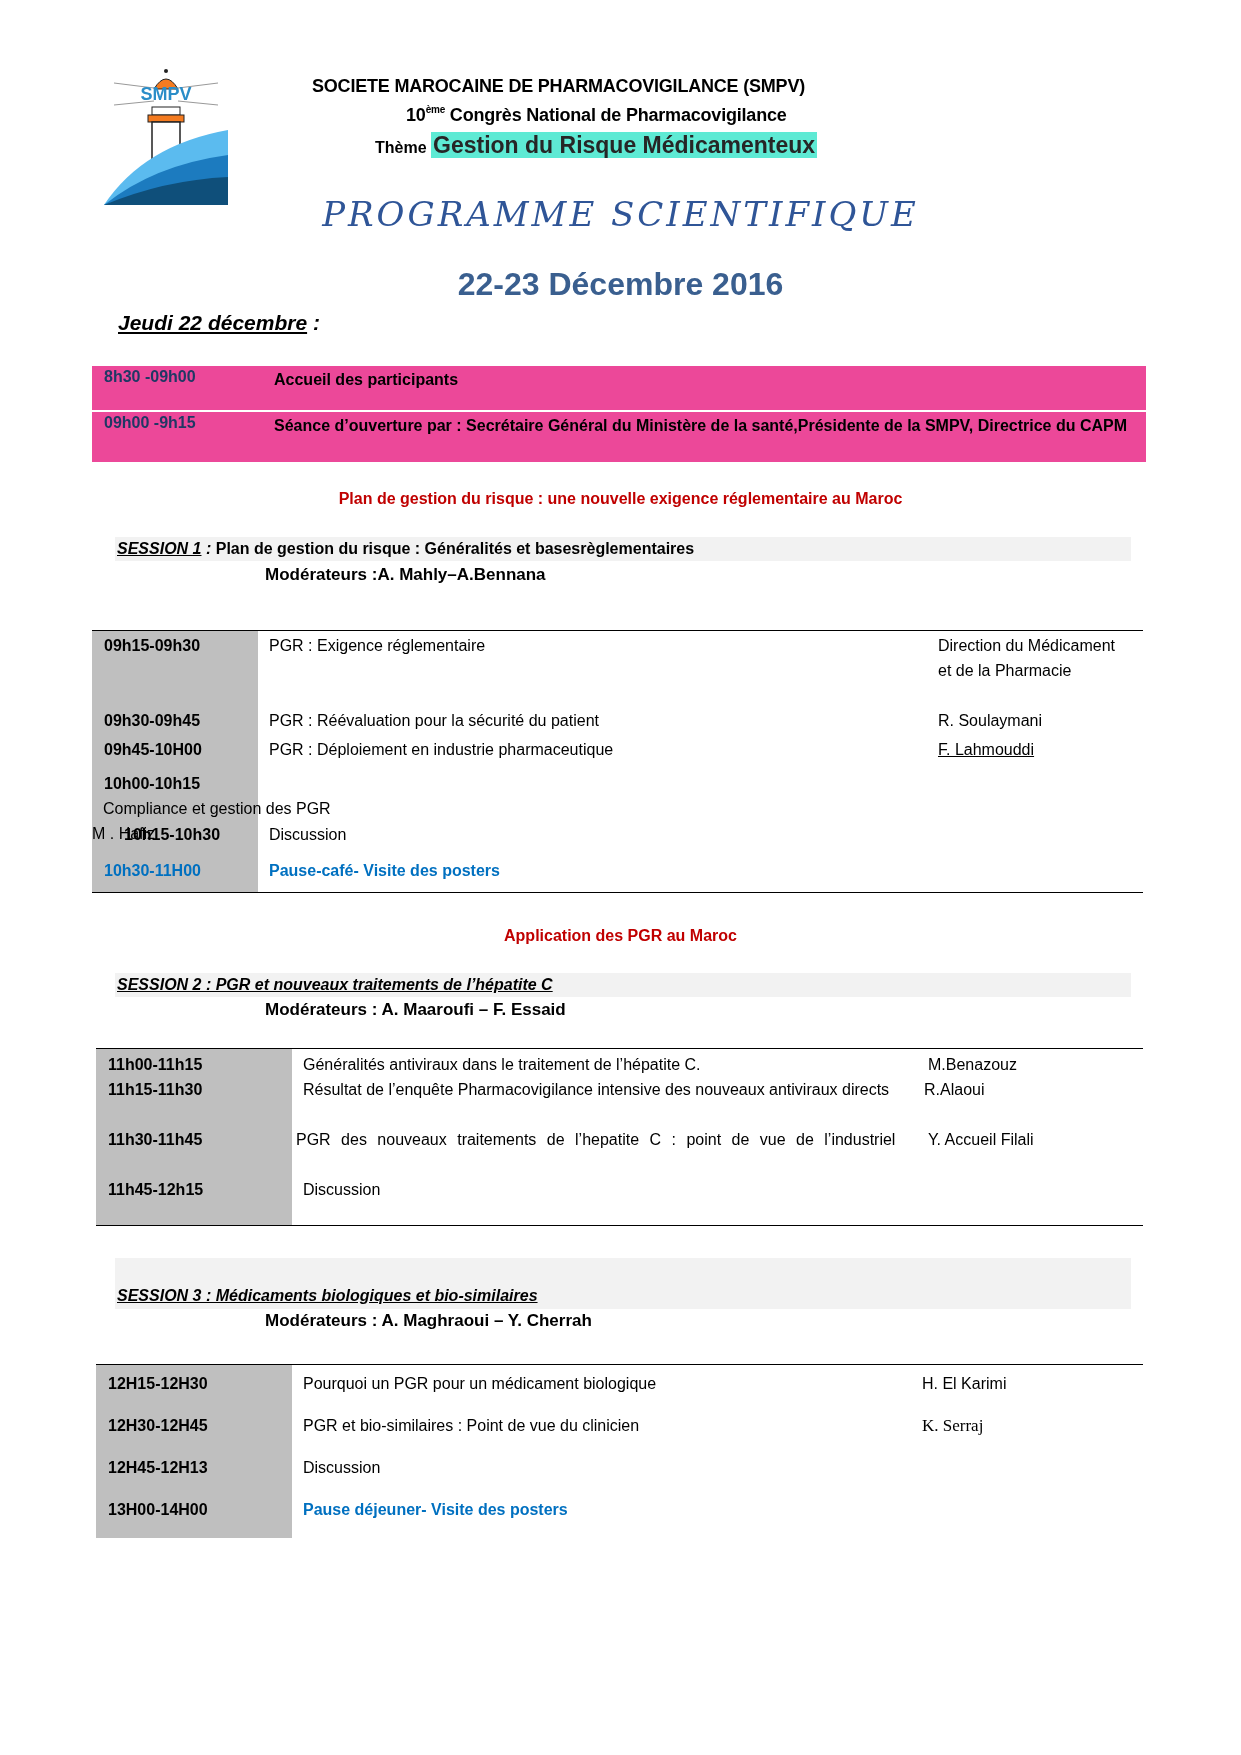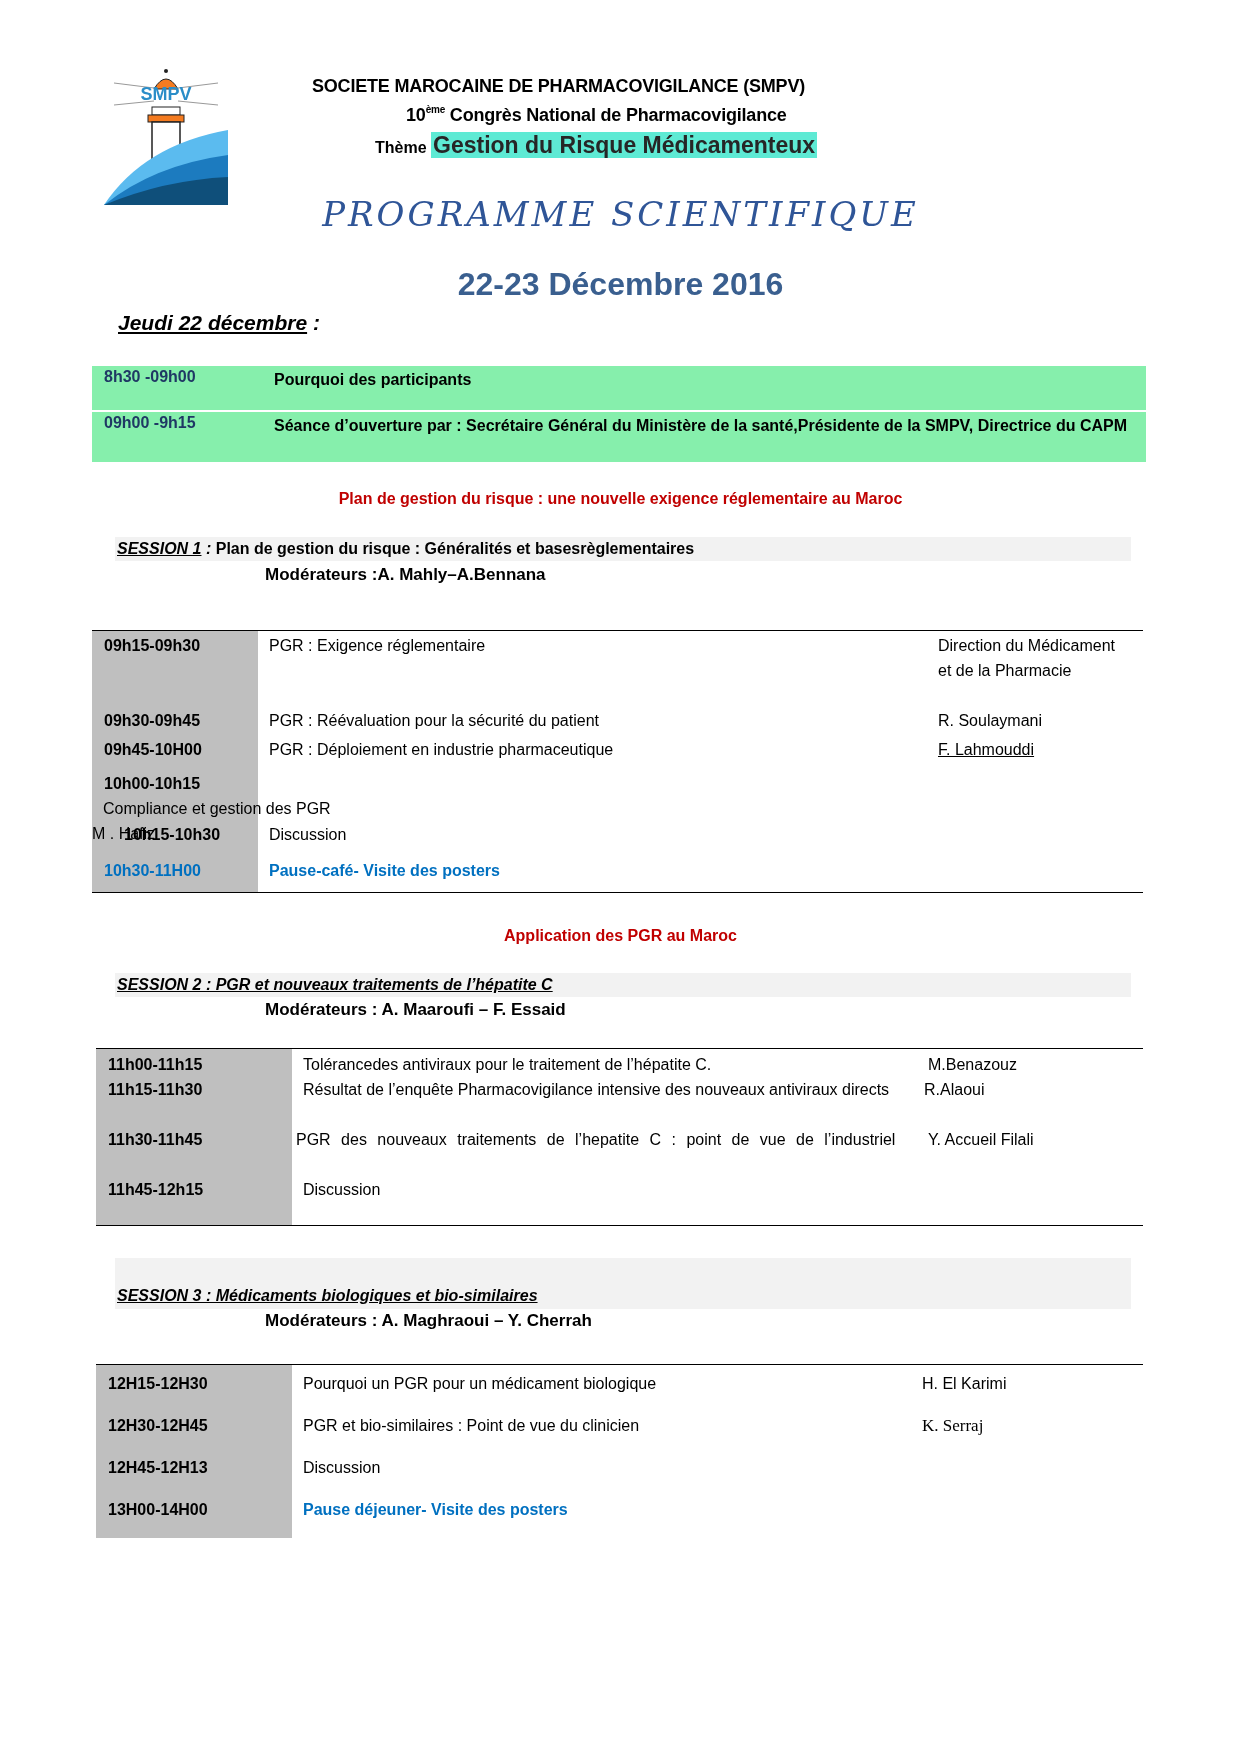--- a/index.html
+++ b/index.html
@@ -17,21 +17,21 @@
     .theme-line .theme-title { background: #5eead4; font-size: 23px; font-weight: bold; color: #262626; padding: 0 2px; }
 
     .prog-title { left: 0; width: 1241px; top: 194px; text-align: center; font-family: "DejaVu Serif", serif; font-style: italic; font-size: 34px; color: #2f5597; letter-spacing: 3px; }
     .dates { left: 0; width: 1241px; top: 266px; text-align: center; font-size: 32px; font-weight: bold; color: #3a5f8f; }
 
     .day-heading { left: 118px; top: 311px; font-size: 21px; font-weight: bold; font-style: italic; }
     .day-heading .u { text-decoration: underline; }
 
     
     .open-table { left: 92px; top: 366px; width: 1054px; }
-    .open-row { background: #86efac; display: flex; font-size: 16px; font-weight: bold; }
+    .open-row { background: #ec4899; display: flex; font-size: 16px; font-weight: bold; }
     .open-row + .open-row { margin-top: 2px; }
     .open-row .t { width: 182px; padding-left: 12px; color: #1f3864; }
     .open-row .d { flex: 1; line-height: 24px; }
     .open-row.r1 { height: 44px; padding-top: 2px; }
     .open-row.r2 { height: 50px; padding-top: 2px; }
 
     .plenary { left: 0; width: 1241px; text-align: center; font-size: 16px; font-weight: bold; color: #c00000; }
 
     .session-band { background: #f2f2f2; left: 115px; width: 1016px; }
     .session-title { font-size: 16px; font-weight: bold; }
@@ -88,21 +88,21 @@
 <div class="abs prog-title">PROGRAMME SCIENTIFIQUE</div>
 <div class="abs dates">22-23 Décembre 2016</div>
 
 <div class="abs day-heading">
   <span class="u">Jeudi 22 décembre</span><span> :</span>
 </div>
 
 <div class="abs open-table">
   <div class="open-row r1">
     <div class="t">8h30 -09h00</div>
-    <div class="d">Pourquoi des participants</div>
+    <div class="d">Accueil des participants</div>
   </div>
   <div class="open-row r2">
     <div class="t">09h00 -9h15</div>
     <div class="d">Séance d’ouverture par : Secrétaire Général du Ministère de la santé,Présidente de la SMPV, Directrice du CAPM</div>
   </div>
 </div>
 
 <div class="abs plenary" style="top:490px;">Plan de gestion du risque : une nouvelle exigence réglementaire au Maroc</div>
 
 <div class="abs session-band" style="top:537px; height:24px;"></div>
@@ -152,21 +152,21 @@
 <div class="abs session-title italic-all" style="left:117px; top:976px;">SESSION 2 : PGR et nouveaux traitements de l’hépatite C</div>
 <div class="abs moderators" style="left:265px; top:1000px;">
   <span>Modérateurs</span><span style="font-weight:normal;"></span><span> : A. Maaroufi – F. Essaid</span>
 </div>
 
 <div class="abs prog" style="left:96px; top:1048px; width:1047px; height:178px;">
   <div class="timecol" style="width:196px;"></div>
 
   <div class="prow" style="top:3px;">
     <div class="time" style="width:196px; line-height:25px;">11h00-11h15</div>
-    <div class="talk" style="width:630px; padding-left:11px;">Tolérancedes antiviraux pour le traitement de l’hépatite C.</div>
+    <div class="talk" style="width:630px; padding-left:11px;">Généralités antiviraux dans le traitement de l’hépatite C.</div>
     <div class="spk" style="width:200px; padding-left:6px;">M.Benazouz</div>
   </div>
   <div class="prow" style="top:28px;">
     <div class="time" style="width:196px; line-height:25px;">11h15-11h30</div>
     <div class="talk justify" style="width:630px; padding-left:11px;">Résultat de l’enquête Pharmacovigilance intensive des nouveaux antiviraux directs</div>
     <div class="spk" style="width:200px; padding-left:2px;">R.Alaoui</div>
   </div>
   <div class="prow" style="top:78px;">
     <div class="time" style="width:196px; line-height:25px;">11h30-11h45</div>
     <div class="talk justify" style="width:630px; padding-left:4px; word-spacing:6px;">PGR des nouveaux traitements de l’hepatite C : point de vue de l’industriel</div>

